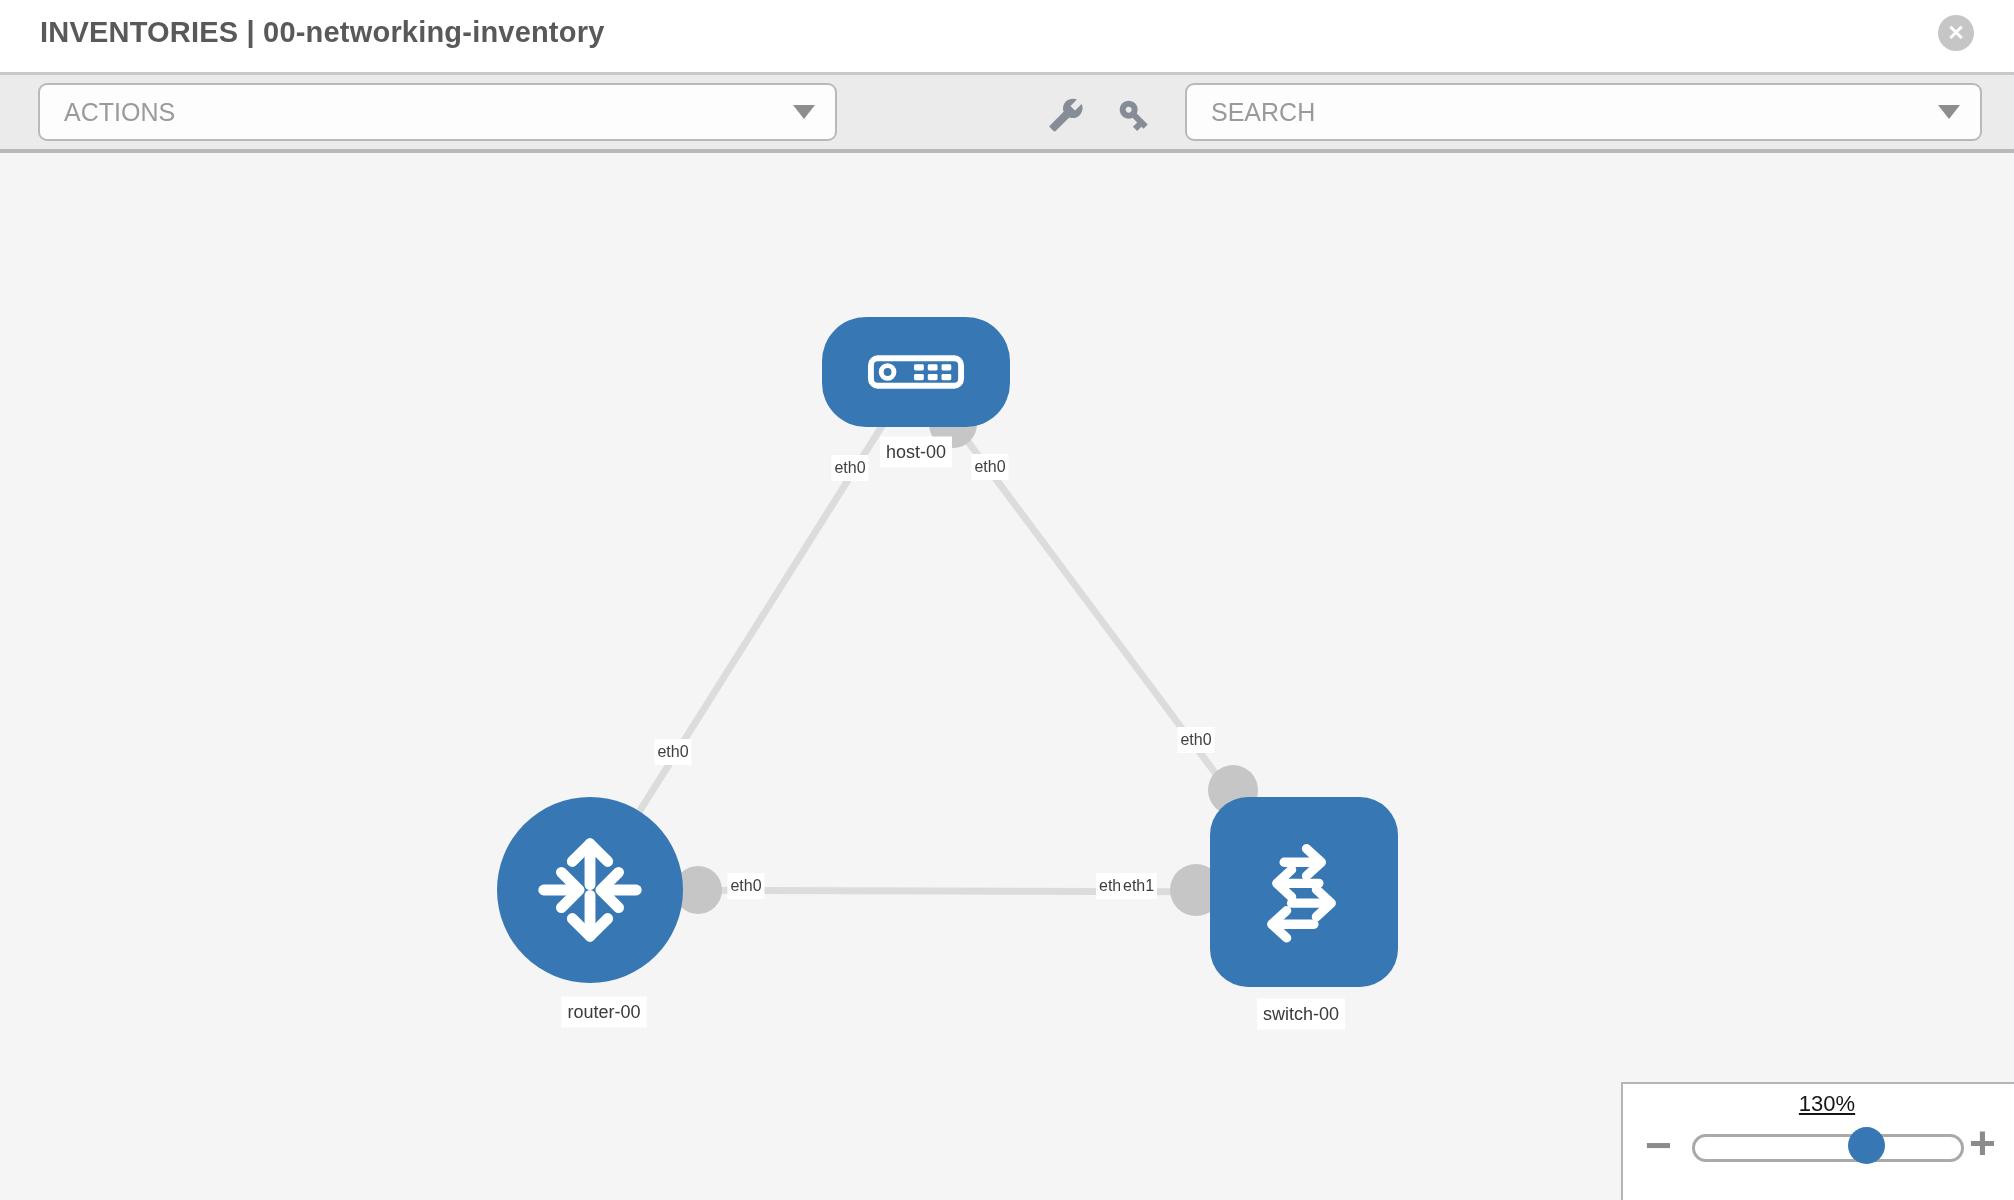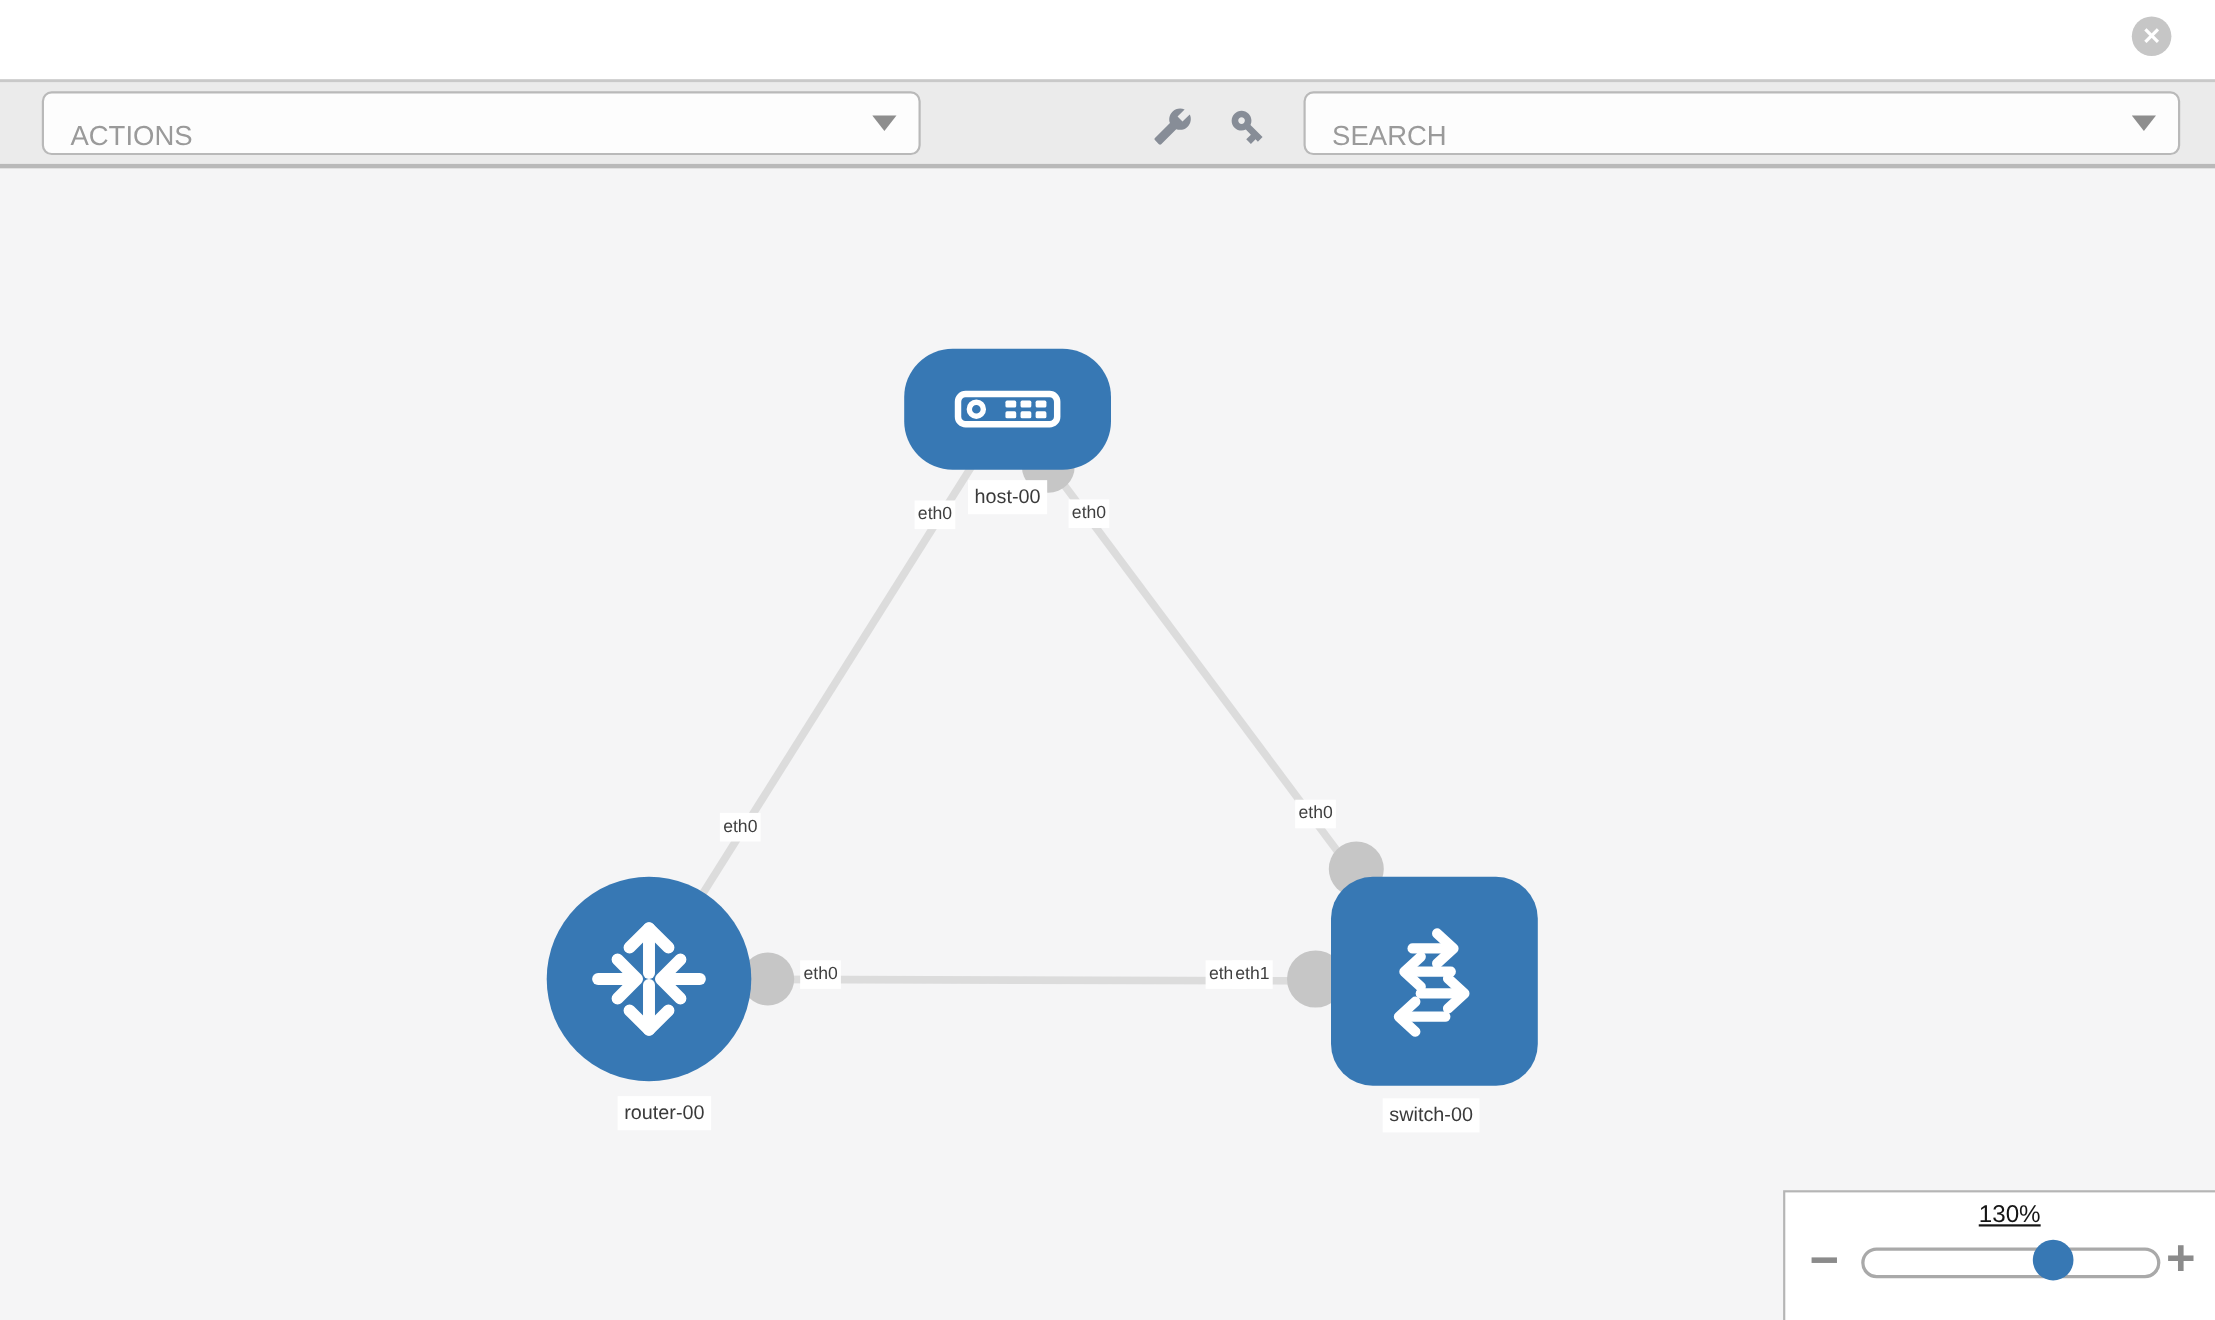--- a/index.html
+++ b/index.html
@@ -12,21 +12,21 @@
   .header{position:absolute;top:0;left:0;width:2014px;height:72px;background:#ffffff;
     border-bottom:3px solid #c9c9c9;z-index:10;}
   .page-title{position:absolute;left:40px;top:16px;font-size:29px;font-weight:700;color:#595959;letter-spacing:.2px;}
   .close-btn{position:absolute;right:40px;top:15px;width:36px;height:36px;border-radius:50%;
     background:#c6c6c6;color:#ffffff;display:flex;align-items:center;justify-content:center;
     font-size:21px;font-weight:700;cursor:pointer;}
   
   .toolbar{position:absolute;top:75px;left:0;width:2014px;height:74px;background:#ebebeb;
     border-bottom:4px solid #b9b9b9;z-index:10;}
   .select-box{position:absolute;top:8px;height:54px;background:#fdfdfd;border:2px solid #b9b9b9;
-    border-radius:9px;display:flex;align-items:flex-end;padding:0 24px;font-size:25px;color:#9a9a9a;cursor:pointer;}
+    border-radius:9px;display:flex;align-items:center;padding:0 24px;font-size:25px;color:#9a9a9a;cursor:pointer;}
   .actions-box{left:38px;width:747px;}
   .search-box{left:1185px;width:745px;}
   .caret{position:absolute;right:20px;top:50%;transform:translateY(-50%);width:0;height:0;
     border-left:11px solid transparent;border-right:11px solid transparent;border-top:14px solid #8e8e8e;}
   .tool-icon{position:absolute;top:22px;width:36px;height:36px;cursor:pointer;}
   .wrench{left:1048px;}
   .key{left:1116px;}
   
   .canvas{position:absolute;inset:0;z-index:1;}
   .graph{position:absolute;left:0;top:0;}
@@ -126,20 +126,21 @@
   <div class="zoom-panel">
     <div class="zoom-value">130%</div>
     <div class="zoom-minus">−</div>
     <div class="slider-track"></div>
     <div class="slider-knob"></div>
     <div class="zoom-plus">+</div>
   </div>
 </div>
 
 <div class="header">
+  <div class="page-title">INVENTORIES | 00-networking-inventory</div>
   <div class="close-btn">
     <span>✕</span>
   </div>
 </div>
 
 <div class="toolbar">
   <div class="select-box actions-box">
     <span>ACTIONS</span>
     <span class="caret"></span>
   </div>

